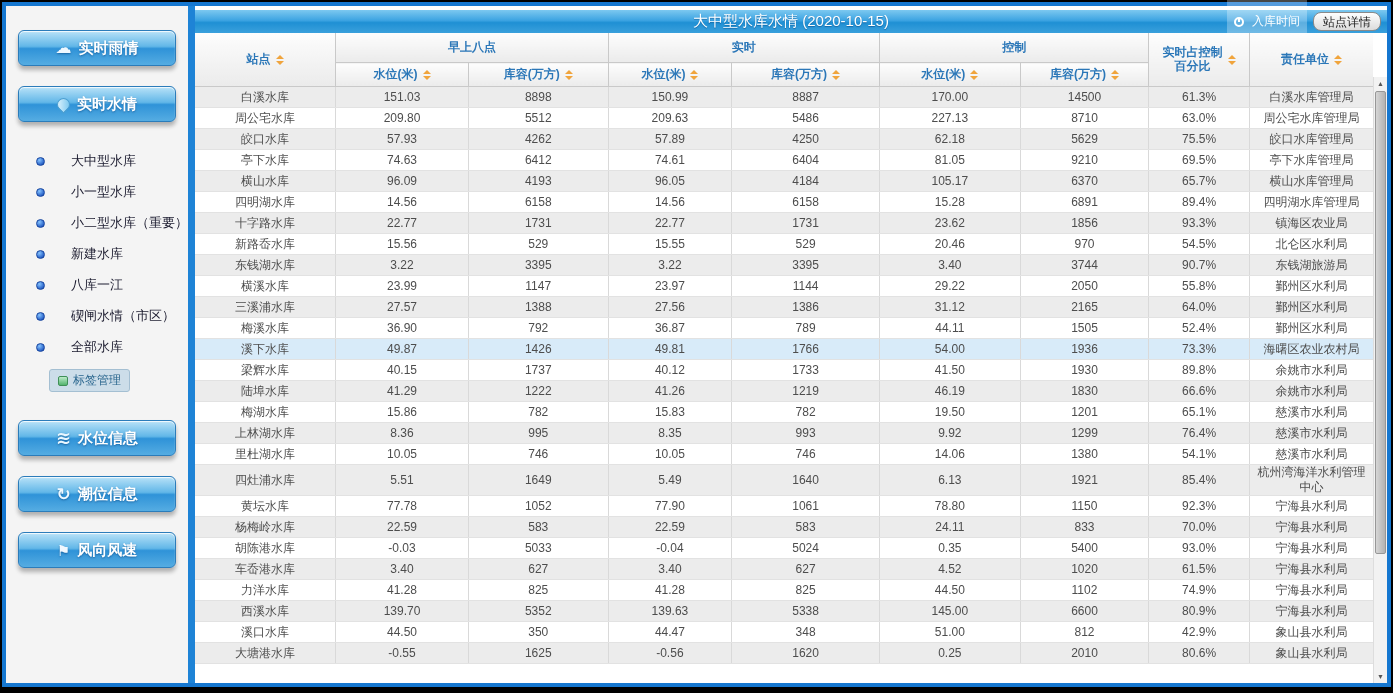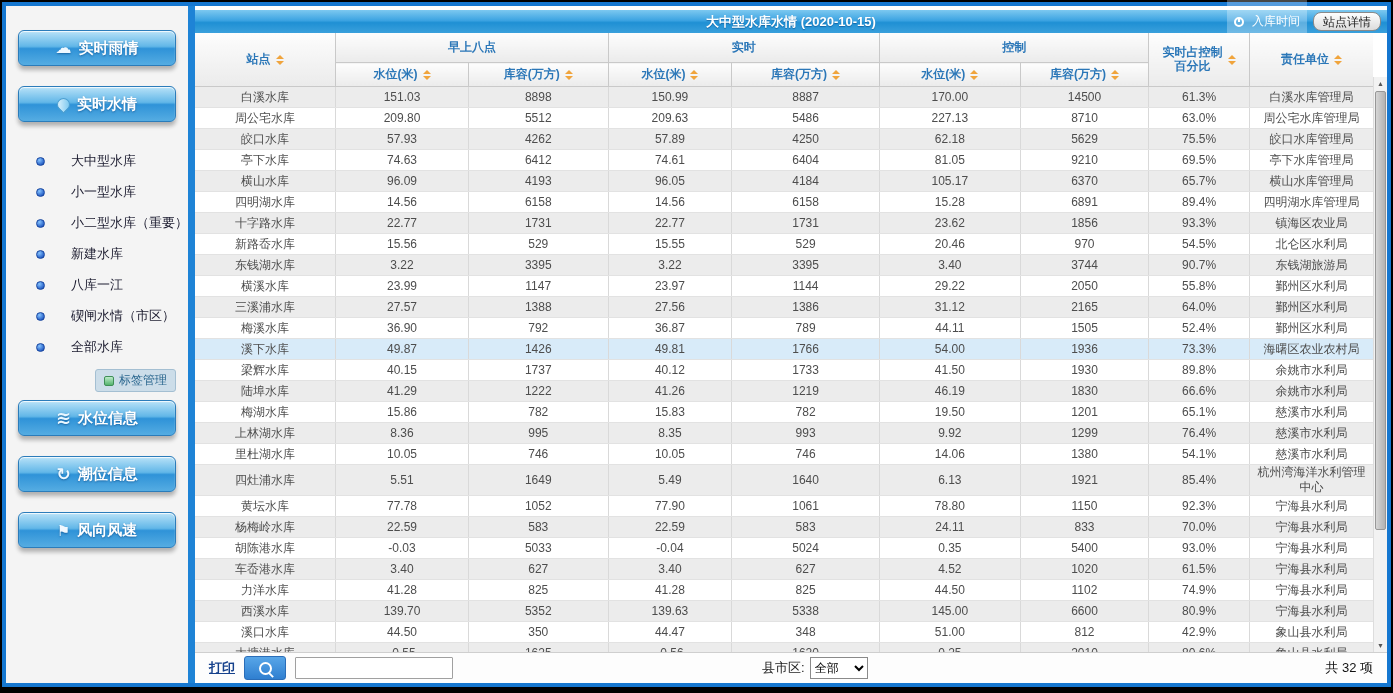--- a/index.html
+++ b/index.html
@@ -27,34 +27,34 @@
   .icon-tide{font-size:17px;color:#eef8ff;line-height:1;font-weight:bold;}
   .icon-flag{font-size:15px;color:#f0f8ff;line-height:1;}
   .icon-flow{width:6px;height:13px;background:#4fd8cc;border-radius:3px;position:relative;display:inline-block;}
   .icon-flow::after{content:'';position:absolute;left:-2px;bottom:-3px;width:10px;height:10px;border-radius:50%;background:#3fd0c4;}
   .menu{list-style:none;margin:30px 0 0 30px;padding:0;}
   .menu li{display:flex;align-items:center;gap:26px;margin-bottom:13px;height:18px;
     font-size:13px;color:#1a1a2e;cursor:pointer;}
   .bullet{width:9px;height:9px;border-radius:50%;flex:0 0 9px;
     background:radial-gradient(circle at 35% 30%,#86c4ff 0%,#2a63c8 70%,#16388f 100%);
     border:1px solid #1746a0;box-sizing:border-box;}
-  .tag-row{display:flex;justify-content:flex-end;margin:8px 12px 8px 0;}
+  .tag-row{display:flex;justify-content:flex-start;margin:8px 12px 28px 0;padding-left:43px;}
   .tag-btn{display:inline-flex;align-items:center;gap:5px;background:#ccdde9;border:1px solid #a4bfd2;
     border-radius:3px;padding:2px 8px;font-size:12px;color:#2b678f;cursor:pointer;}
   .icon-tag{width:10px;height:10px;border-radius:2px;background:linear-gradient(#bdebc9,#54b46e);border:1px solid #3f8f57;box-sizing:border-box;}
   
   .divider{width:7px;background:#1e83d6;flex:0 0 7px;}
   
   .main{flex:1;display:flex;flex-direction:column;background:#fff;min-width:0;}
   .titlebar{
     height:23px;margin-top:4px;position:relative;flex:0 0 23px;
     background:linear-gradient(180deg,#7cc8f0 0%,#3da4e2 45%,#1f90d4 55%,#3aa0dc 100%);
     display:flex;align-items:center;justify-content:center;
   }
-  .titlebar .title{color:#fff;font-size:13px;font-weight:bold;text-shadow:0 1px 1px rgba(0,60,120,.5);}
+  .titlebar .title{color:#fff;font-size:15px;font-weight:normal;text-shadow:0 1px 1px rgba(0,60,120,.5);}
   .tb-right{position:absolute;right:6px;top:1px;display:flex;align-items:center;gap:6px;height:21px;}
   .time-btn{display:inline-flex;align-items:center;gap:8px;background:rgba(255,255,255,.28);
     border-radius:2px;padding:16px 7px;color:#fff;font-size:12px;cursor:pointer;font-family:Liberation Mono, monospace;}
   .icon-clock{width:10px;height:10px;border:2px solid #fff;border-radius:50%;position:relative;box-sizing:border-box;display:inline-block;}
   .icon-clock::after{content:'';position:absolute;left:2px;top:0px;width:1.5px;height:3.5px;background:#fff;}
   .detail-btn{background:linear-gradient(#fefefe,#dcdcdc);border:1px solid #8a8a8a;border-radius:8px;
     color:#222;font-size:12px;padding:1px 9px;height:19px;cursor:pointer;font-family:inherit;}
   
   .table-wrap{flex:1 1 auto;overflow:hidden;position:relative;padding-right:14px;}
   table{width:100%;border-collapse:collapse;table-layout:fixed;font-size:12px;color:#4d4d4d;}
@@ -571,27 +571,15 @@
 </tbody>
       </table>
 
       <div class="vscroll">
         <div class="vs-arrow up">▲</div>
         <div class="vs-thumb"></div>
         <div class="vs-arrow down">▼</div>
       </div>
     </div>
 
-    <div class="footerbar">
-      <span class="print-link">打印</span>
-      <span class="search-btn">
-        <span class="icon-mag"></span>
-      </span>
-      <input class="search-input" type="text" style="">
-      <span class="county-group">
-        <span>县市区:</span>
-        <select class="county-select" id="county-select"><option>全部</option></select>
-      </span>
-      <span class="total-label">共 32 项</span>
-    </div>
 
   </main>
 </div>
 
 </body></html>

